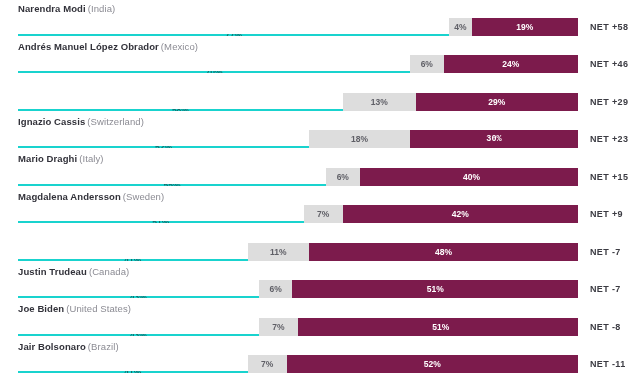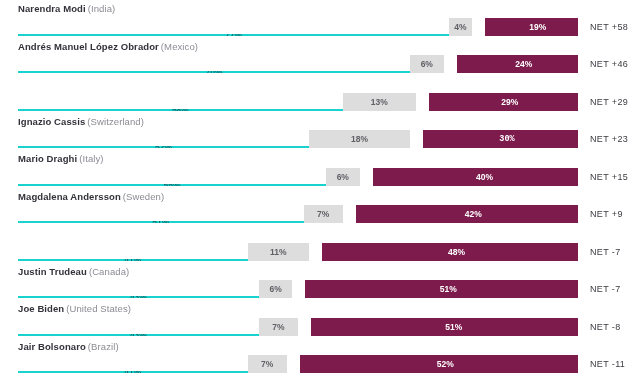--- a/index.html
+++ b/index.html
@@ -71,31 +71,30 @@
     color: #0e6f6d;
     margin-top: 16px;
   }
   .seg-neutral {
     background: #dddddd;
     color: #5f5f66;
   }
   .seg-unfav {
     background: #7c1b4c;
     color: #ffffff;
-    margin-left: 13px;
   }
   .net {
     position: absolute;
     left: 590px;
     top: 17.5px;
     height: 18px;
     display: flex;
     align-items: center;
     font-size: 9px;
-    font-weight: normal;
+    font-weight: bold;
     color: #3b3b42;
     letter-spacing: 0.04em;
     white-space: nowrap;
   }
 </style>
 </head>
 <body>
 
 <div id="chart">
     <div class="row">

